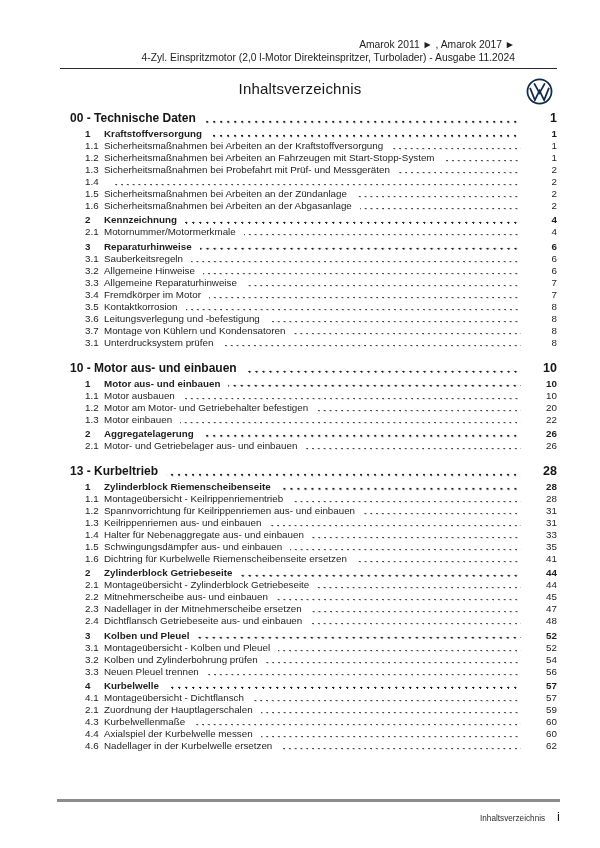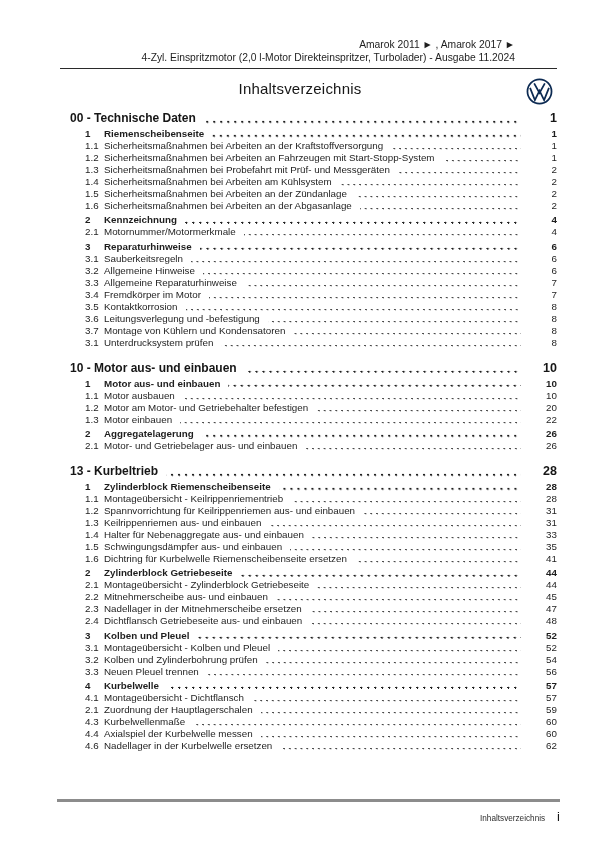--- a/index.html
+++ b/index.html
@@ -146,21 +146,21 @@
   <main class="toc content" id="toc">
   <section class="chapter">
     <div class="row chapter-row">
       <span class="ch-label">00 - Technische Daten</span>
       <span class="leader"></span>
       <span class="ch-page">1</span>
     </div>
     <div class="items">
   <div class="row item-row bold">
     <span class="num">1</span>
-    <span class="ttl">Riemenscheibenseite</span>
+    <span class="ttl">Kraftstoffversorgung</span>
     <span class="leader"></span>
     <span class="page-num">1</span>
   </div>
 
   <div class="row item-row">
     <span class="num">1.1</span>
     <span class="ttl">Sicherheitsmaßnahmen bei Arbeiten an der Kraftstoffversorgung</span>
     <span class="leader"></span>
     <span class="page-num">1</span>
   </div>
@@ -174,21 +174,20 @@
 
   <div class="row item-row">
     <span class="num">1.3</span>
     <span class="ttl">Sicherheitsmaßnahmen bei Probefahrt mit Prüf- und Messgeräten</span>
     <span class="leader"></span>
     <span class="page-num">2</span>
   </div>
 
   <div class="row item-row">
     <span class="num">1.4</span>
-    <span class="ttl">Sicherheitsmaßnahmen bei Arbeiten am Kühlsystem</span>
     <span class="leader"></span>
     <span class="page-num">2</span>
   </div>
 
   <div class="row item-row">
     <span class="num">1.5</span>
     <span class="ttl">Sicherheitsmaßnahmen bei Arbeiten an der Zündanlage</span>
     <span class="leader"></span>
     <span class="page-num">2</span>
   </div>

